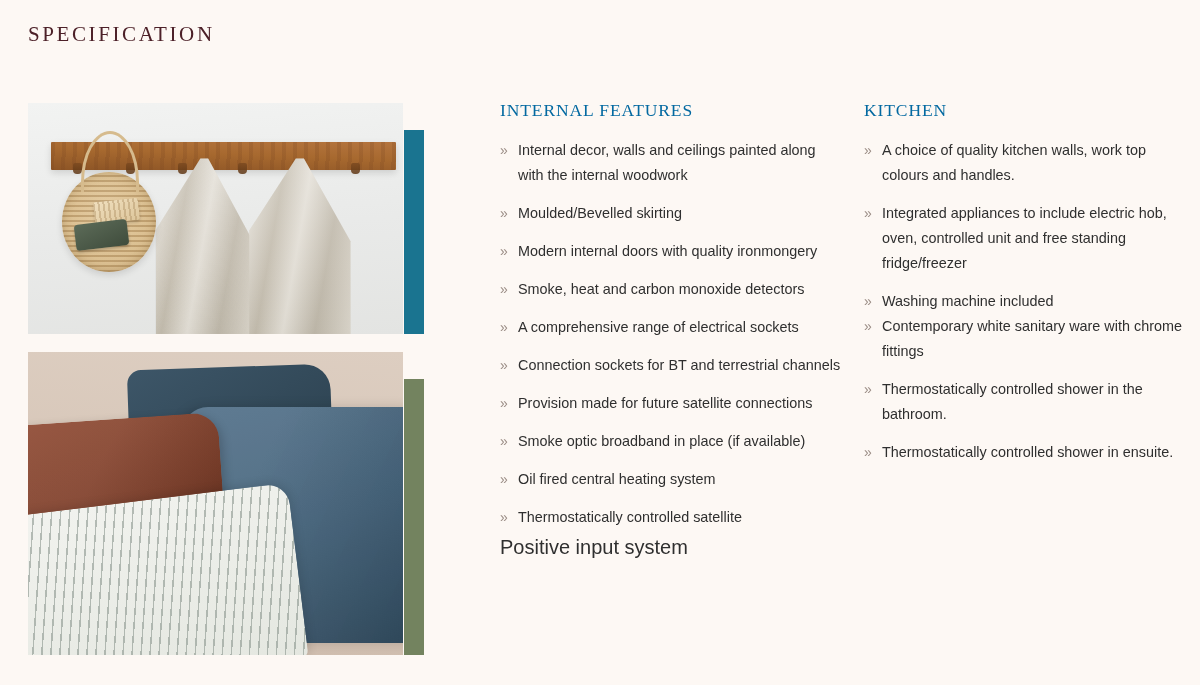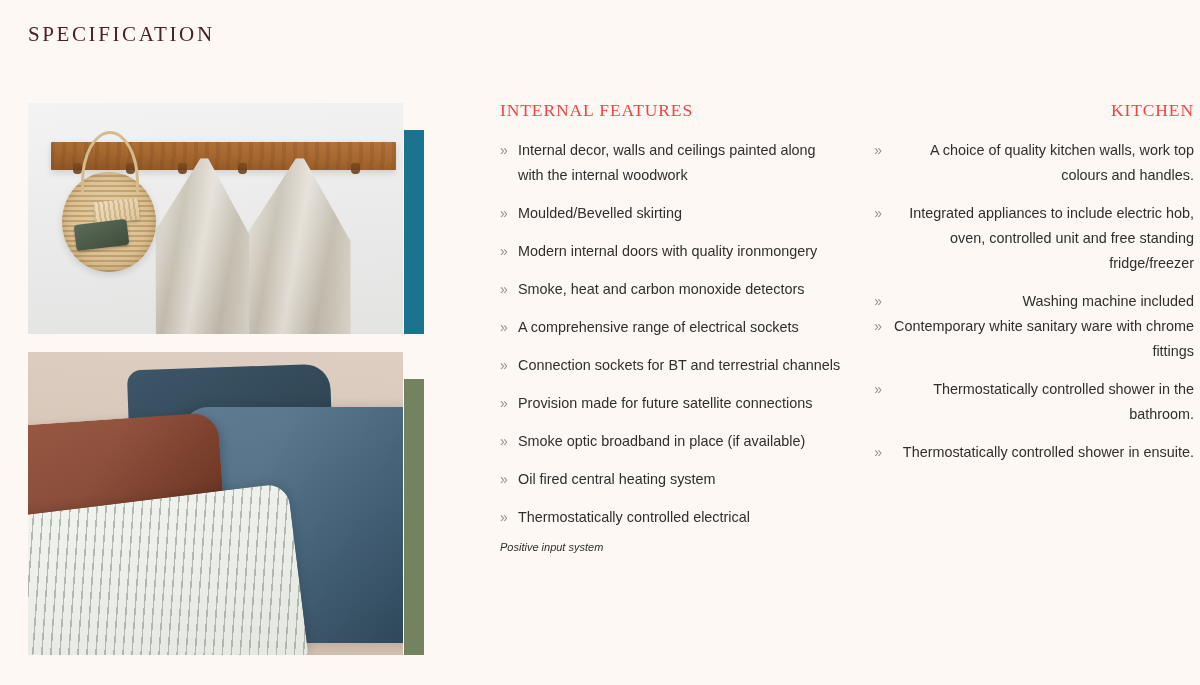--- a/index.html
+++ b/index.html
@@ -196,27 +196,27 @@
     transform: rotate(-7deg);
     box-shadow: 2px -2px 10px rgba(0,0,0,.12);
   }
 
   
   .col {
     position: absolute;
     top: 100px;
   }
   .col-internal { left: 500px; width: 345px; }
-  .col-kitchen  { left: 864px; width: 330px; text-align: right; }
+  .col-kitchen  { left: 864px; width: 330px; }
 
   .section-heading {
     font-family: "Liberation Serif", serif;
     font-size: 17.5px;
     letter-spacing: 0.9px;
-    color: #ef4444;
+    color: #0369a1;
     font-weight: 400;
     margin-bottom: 17px;
     white-space: nowrap;
   }
   .section-heading.spaced { margin-top: 29px; }
 
   .spec-list { list-style: none; }
 
   .spec-item {
     display: flex;
@@ -230,25 +230,24 @@
 
   .bullet {
     flex: 0 0 18px;
     color: #9b8d86;
     font-size: 14px;
     line-height: 25px;
   }
   .spec-text { flex: 1; }
 
   .plain-item {
-    font-size: 11px;
+    font-size: 20px;
     line-height: 25px;
     color: #2f2f2f;
     margin-top: 5px;
-    font-style: italic;
   }
 </style>
 </head>
 <body>
 
 <h1 class="page-title">SPECIFICATION</h1>
 
 <div class="media-col">
 
   <div class="media-block">
@@ -322,21 +321,21 @@
       <li class="spec-item">
         <span class="bullet">»</span>
         <span class="spec-text">Smoke optic broadband in place (if available)</span>
       </li>
       <li class="spec-item">
         <span class="bullet">»</span>
         <span class="spec-text">Oil fired central heating system</span>
       </li>
       <li class="spec-item">
         <span class="bullet">»</span>
-        <span class="spec-text">Thermostatically controlled electrical</span>
+        <span class="spec-text">Thermostatically controlled satellite</span>
       </li>
     </ul>
     <div class="plain-item">Positive input system</div>
   </div>
 </div>
 
 <div class="col col-kitchen">
 
   <div class="section">
     <h2 class="section-heading">KITCHEN</h2>

